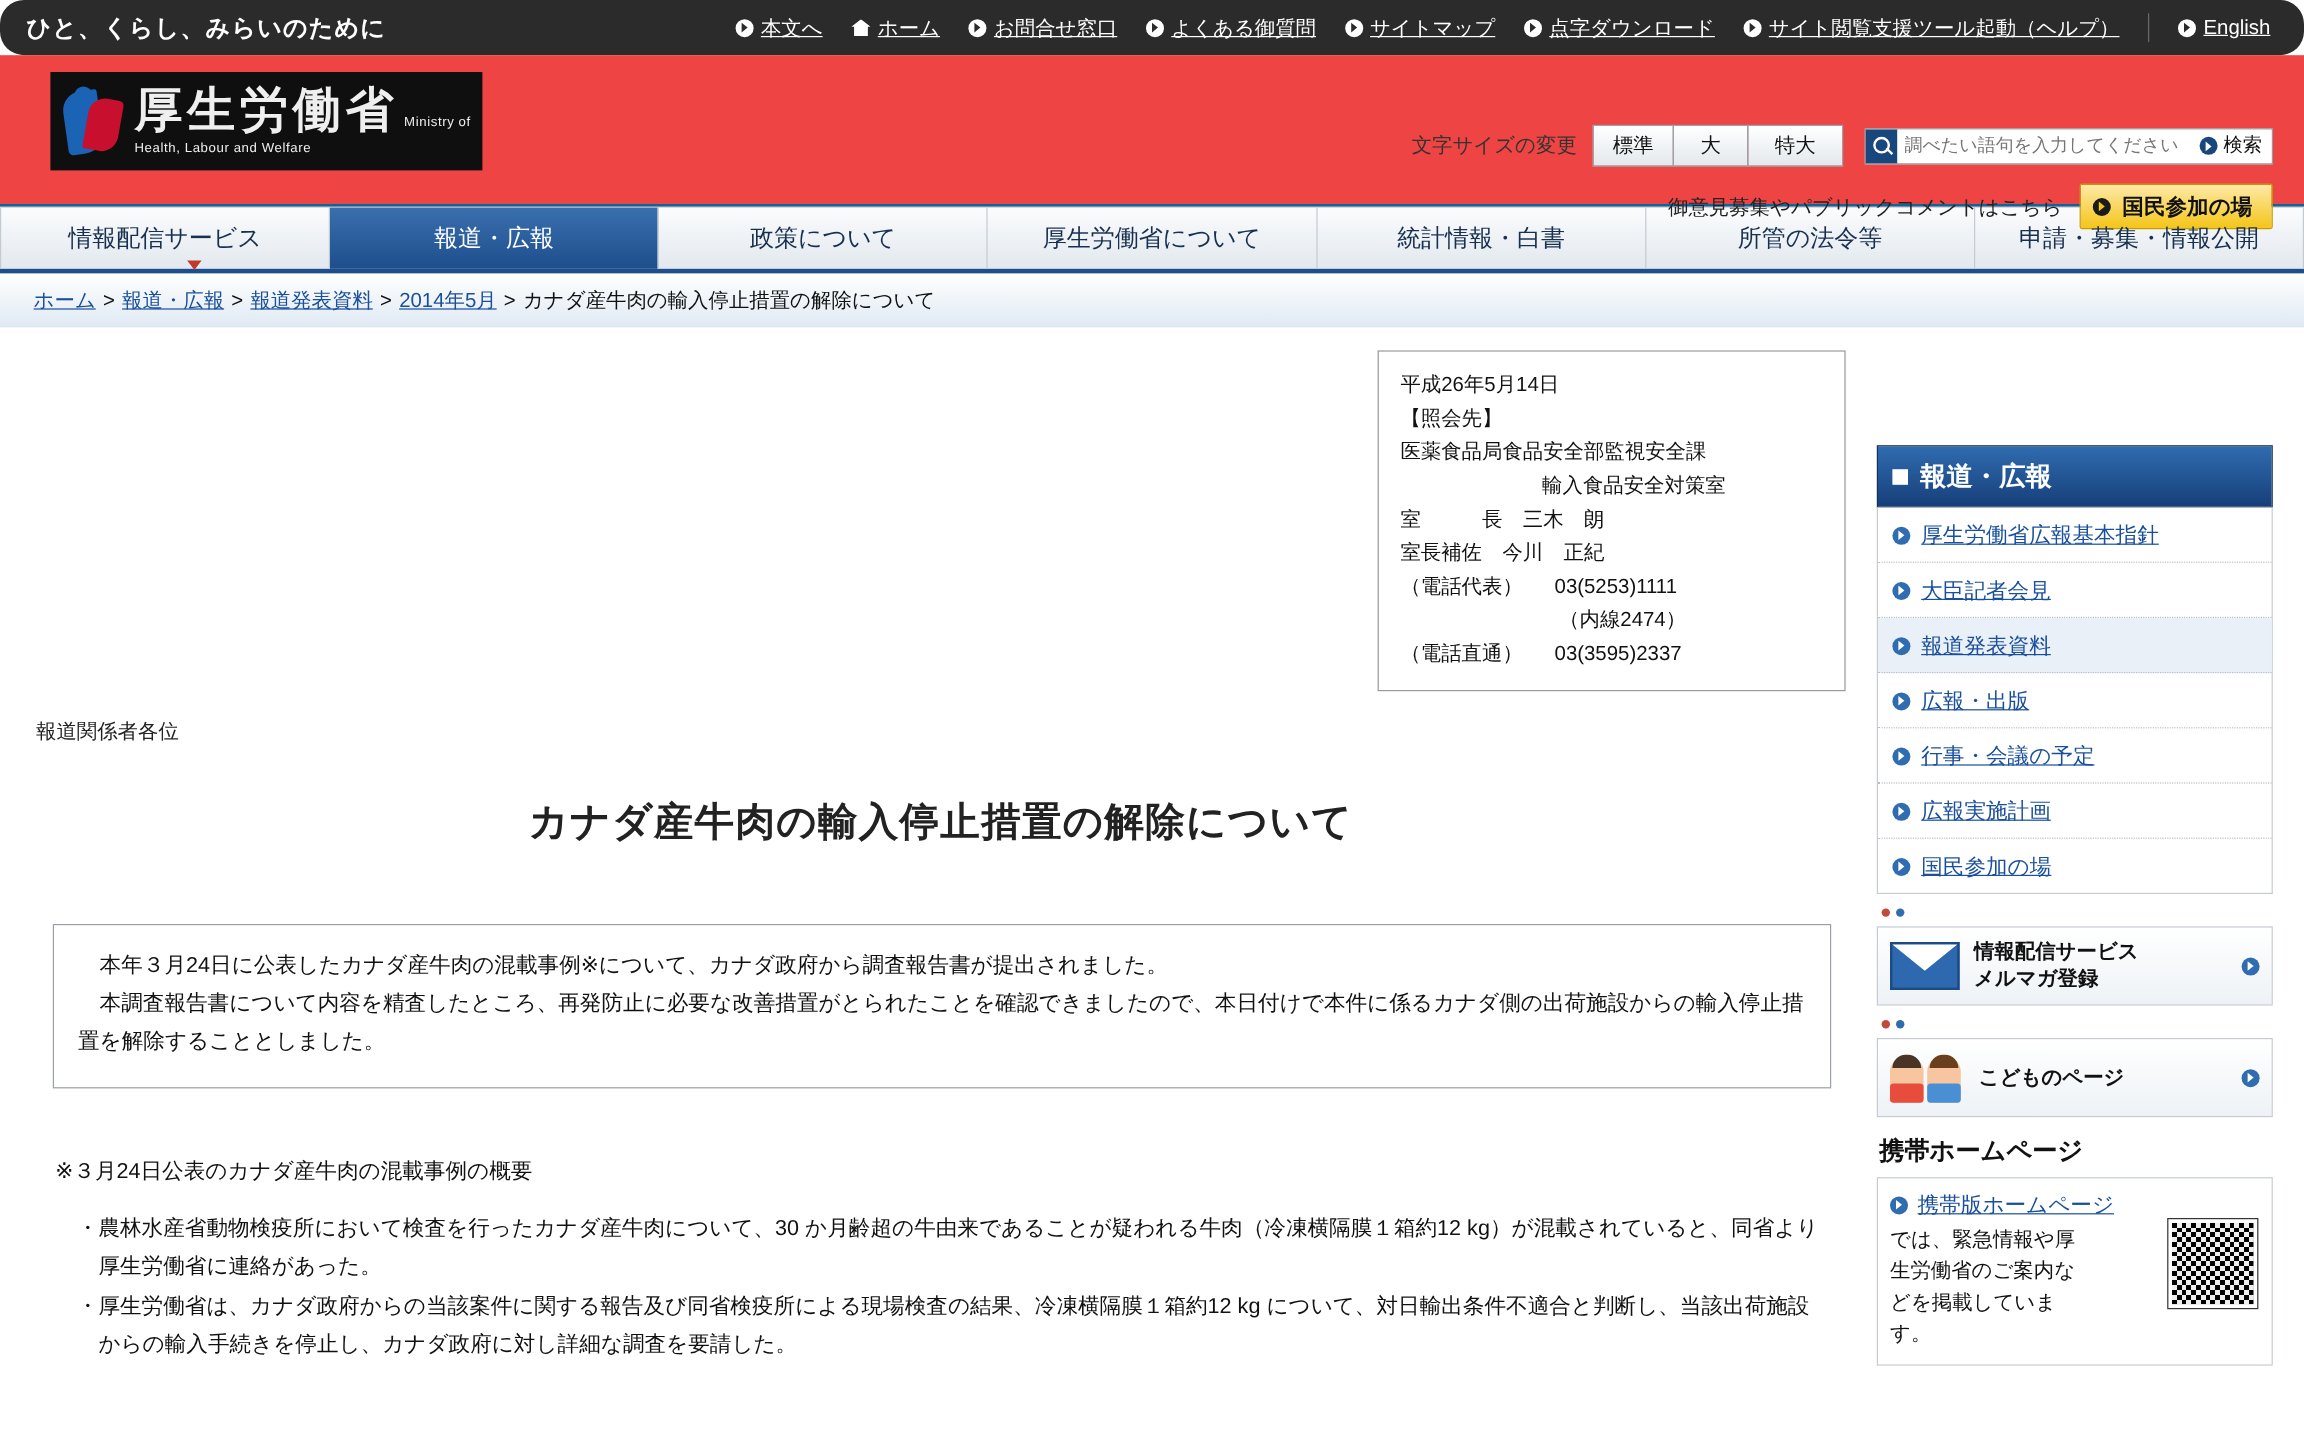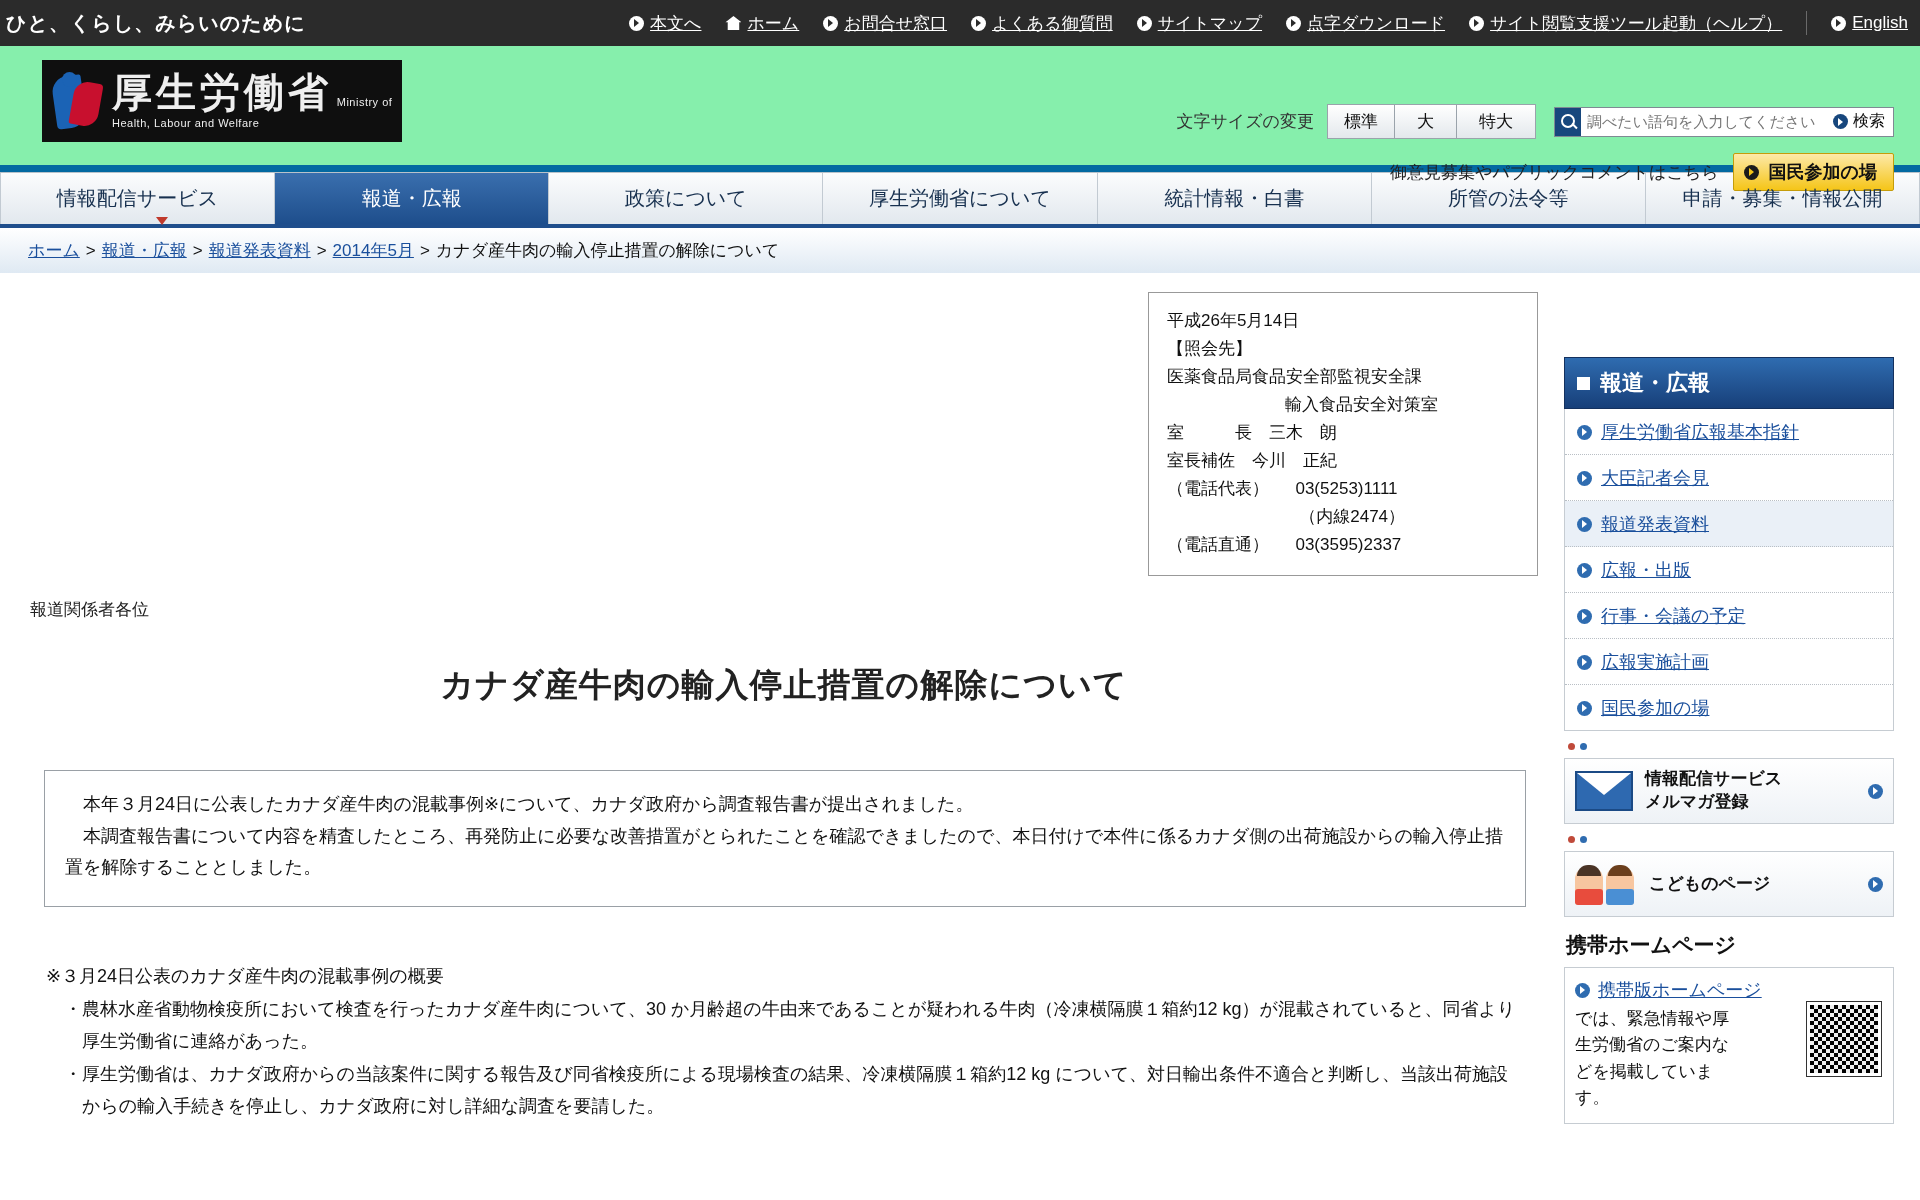--- a/index.html
+++ b/index.html
@@ -13,22 +13,23 @@
     overflow: hidden;
   }
 
   
   .topbar {
     height: 46px;
     background: #2b2b2b;
     color: #ffffff;
     display: flex;
     align-items: center;
-    padding: 0 6px;
+    padding: 0 22px;
     font-size: 17px;
+    border-radius: 20px;
   }
   .topbar .slogan {
     font-weight: bold;
     letter-spacing: 1px;
     font-size: 20px;
     margin-right: 34px;
     white-space: nowrap;
   }
   .toplinks {
     display: flex;
@@ -69,23 +70,23 @@
     flex: 0 0 auto;
   }
   .sep-v {
     width: 1px; height: 24px;
     background: #6a6a6a;
   }
 
   
   .header {
     height: 126px;
-    background: #86efac;
-    position: relative;
-    border-bottom: 7px solid #0369a1;
+    background: #ef4444;
+    position: relative;
+    border-bottom: 2px solid #0369a1;
   }
   .logo {
     position: absolute;
     left: 42px; top: 14px;
     width: 360px; height: 82px;
     background: #0f0f0f;
     display: flex;
     align-items: center;
     padding-left: 10px;
     overflow: hidden;
@@ -310,21 +311,21 @@
     line-height: 1.75;
     color: #111;
   }
   .lead-box p { margin: 0; text-indent: 1em; }
   .notes {
     margin: 54px 12px 0 16px;
     font-size: 18px;
     line-height: 1.75;
     color: #111;
   }
-  .notes .n-head { margin-bottom: 2px; }
+  .notes .n-head { margin-bottom: 16px; }
   .notes ul { list-style: none; margin: 0; padding: 0; }
   .notes li { text-indent: 0; padding-left: 1em; margin-bottom: 2px; }
   .notes li .hang { display: block; text-indent: -1em; padding-left: 1em; }
 
   
   .side-head {
     background: linear-gradient(#2f6cb0, #173f79);
     color: #fff;
     font-size: 22px;
     font-weight: bold;

